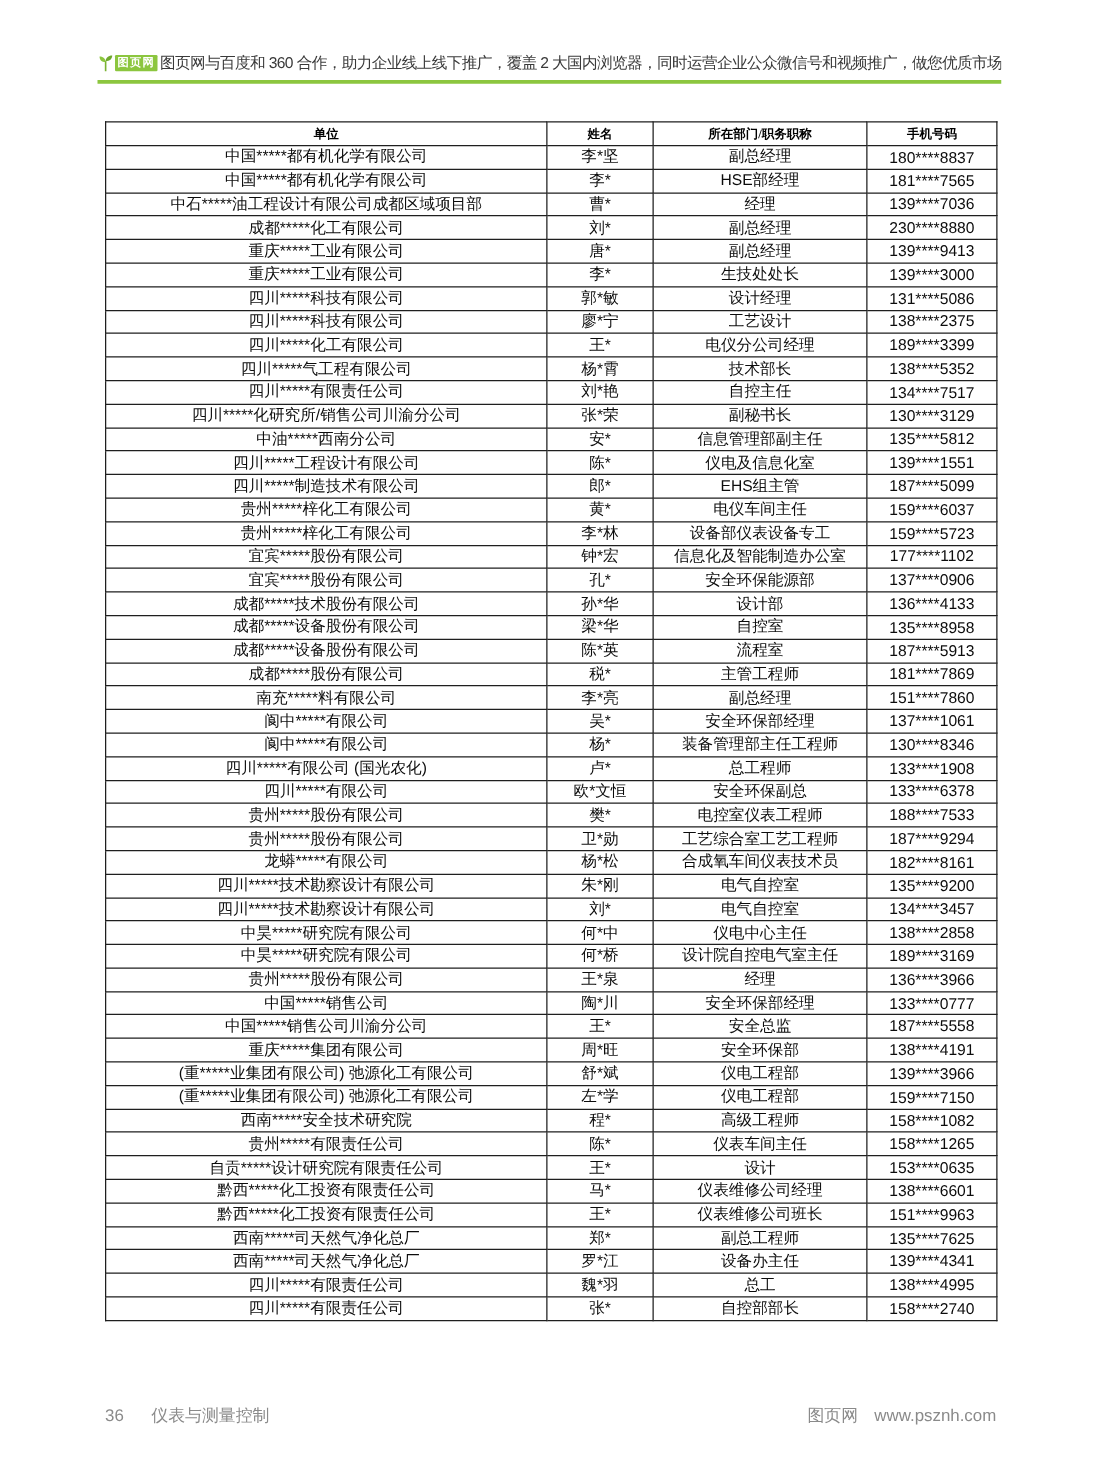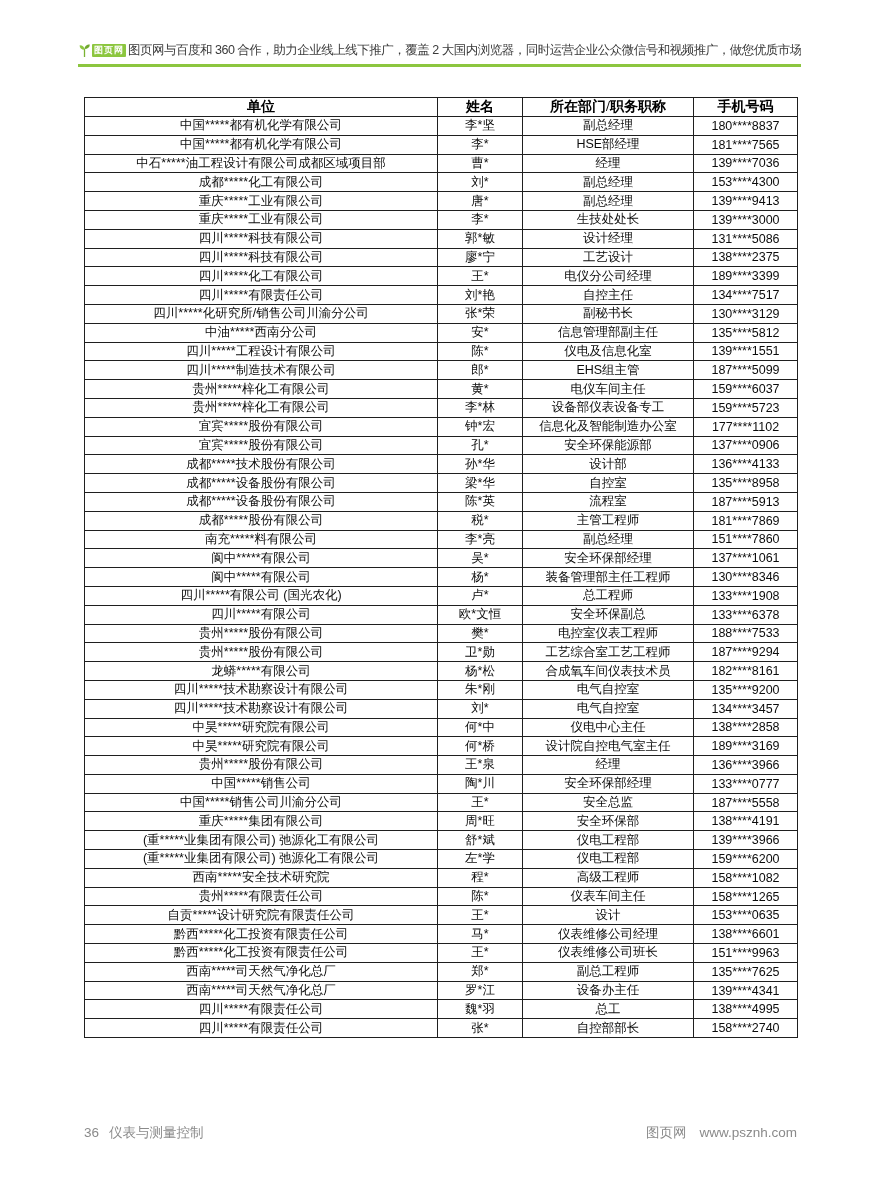--- a/index.html
+++ b/index.html
@@ -38,30 +38,30 @@
   .contacts col.c0{width:353px;}
   .contacts col.c1{width:85px;}
   .contacts col.c2{width:171px;}
   .contacts col.c3{width:104px;}
   .contacts th,.contacts td{
     border:1px solid #1f1f1f;
     text-align:center;vertical-align:middle;
     padding:0 2px;overflow:hidden;white-space:nowrap;
   }
   .contacts th{
-    height:18px;font-size:14px;font-weight:700;color:#000;font-family:Liberation Serif, serif;
+    height:18px;font-size:10px;font-weight:700;color:#000;font-family:Liberation Serif, serif;
   }
   .contacts td{
     height:17.8px;font-size:12.5px;color:#0c0c0c;
   }
   
   .footer{
     position:absolute;left:84px;top:1124px;width:713px;
     display:flex;align-items:baseline;
-    font-size:13.5px;color:#8a8a8a;
+    font-size:13.5px;color:#8a8a8a;gap:12px;
   }
   .footer .pub{margin-left:10px;}
   .footer .fright{margin-left:auto;}
   .footer .fright .sep{display:inline-block;width:13px;}
 </style>
 </head>
 <body>
 
 <div class="page">
 
@@ -108,21 +108,21 @@
         <tr>
           <td>中石*****油工程设计有限公司成都区域项目部</td>
           <td>曹*</td>
           <td>经理</td>
           <td>139****7036</td>
         </tr>
         <tr>
           <td>成都*****化工有限公司</td>
           <td>刘*</td>
           <td>副总经理</td>
-          <td>153****4300</td>
+          <td>230****8880</td>
         </tr>
         <tr>
           <td>重庆*****工业有限公司</td>
           <td>唐*</td>
           <td>副总经理</td>
           <td>139****9413</td>
         </tr>
         <tr>
           <td>重庆*****工业有限公司</td>
           <td>李*</td>
@@ -141,20 +141,26 @@
           <td>工艺设计</td>
           <td>138****2375</td>
         </tr>
         <tr>
           <td>四川*****化工有限公司</td>
           <td>王*</td>
           <td>电仪分公司经理</td>
           <td>189****3399</td>
         </tr>
         <tr>
+          <td>四川*****气工程有限公司</td>
+          <td>杨*霄</td>
+          <td>技术部长</td>
+          <td>138****5352</td>
+        </tr>
+        <tr>
           <td>四川*****有限责任公司</td>
           <td>刘*艳</td>
           <td>自控主任</td>
           <td>134****7517</td>
         </tr>
         <tr>
           <td>四川*****化研究所/销售公司川渝分公司</td>
           <td>张*荣</td>
           <td>副秘书长</td>
           <td>130****3129</td>
@@ -324,21 +330,21 @@
         <tr>
           <td>(重*****业集团有限公司) 弛源化工有限公司</td>
           <td>舒*斌</td>
           <td>仪电工程部</td>
           <td>139****3966</td>
         </tr>
         <tr>
           <td>(重*****业集团有限公司) 弛源化工有限公司</td>
           <td>左*学</td>
           <td>仪电工程部</td>
-          <td>159****6200</td>
+          <td>159****7150</td>
         </tr>
         <tr>
           <td>西南*****安全技术研究院</td>
           <td>程*</td>
           <td>高级工程师</td>
           <td>158****1082</td>
         </tr>
         <tr>
           <td>贵州*****有限责任公司</td>
           <td>陈*</td>

